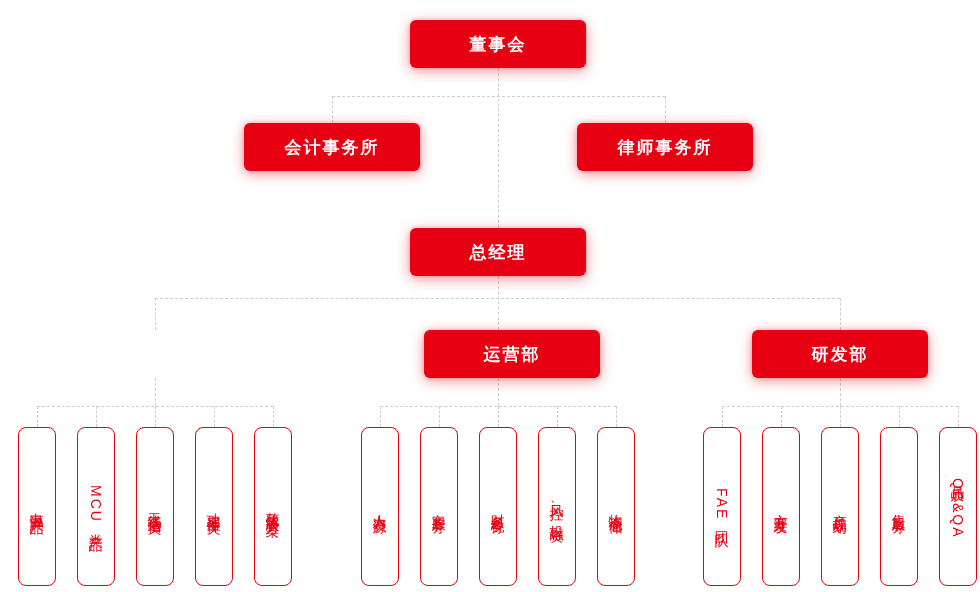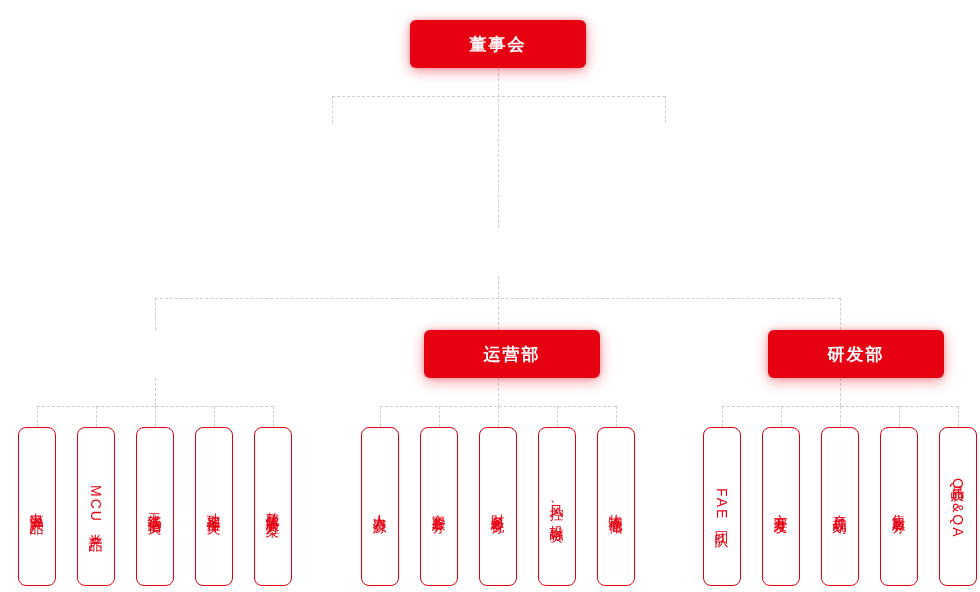--- a/index.html
+++ b/index.html
@@ -82,24 +82,27 @@
   <div class="vline" style="left:832px;top:370px;height:28px"></div>
   <div class="hline" style="left:714px;top:398px;width:236px"></div>
   <div class="vline" style="left:714px;top:398px;height:21px"></div>
   <div class="vline" style="left:773px;top:398px;height:21px"></div>
   <div class="vline" style="left:832px;top:398px;height:21px"></div>
   <div class="vline" style="left:891px;top:398px;height:21px"></div>
   <div class="vline" style="left:950px;top:398px;height:21px"></div>
 
   <div class="red-box" style="left:402px;top:12px">董事会</div>
 
+  <div class="red-box" style="left:236px;top:115px">会计事务所</div>
+  <div class="red-box" style="left:569px;top:115px">律师事务所</div>
 
+  <div class="red-box" style="left:402px;top:220px">总经理</div>
 
   <div class="red-box" style="left:416px;top:322px">运营部</div>
-  <div class="red-box" style="left:760px;top:322px">研发部</div>
+  <div class="red-box" style="left:744px;top:322px">研发部</div>
 
   <div class="leaf" style="left:10px">电源类产品</div>
   <div class="leaf" style="left:69px">MCU类产品</div>
   <div class="leaf" style="left:128px">无线通信类</div>
   <div class="leaf" style="left:187px">功率器件类</div>
   <div class="leaf" style="left:246px">整体解决方案</div>
 
   <div class="leaf" style="left:353px">人力资源</div>
   <div class="leaf" style="left:412px">客户服务</div>
   <div class="leaf" style="left:471px">财务税务</div>

